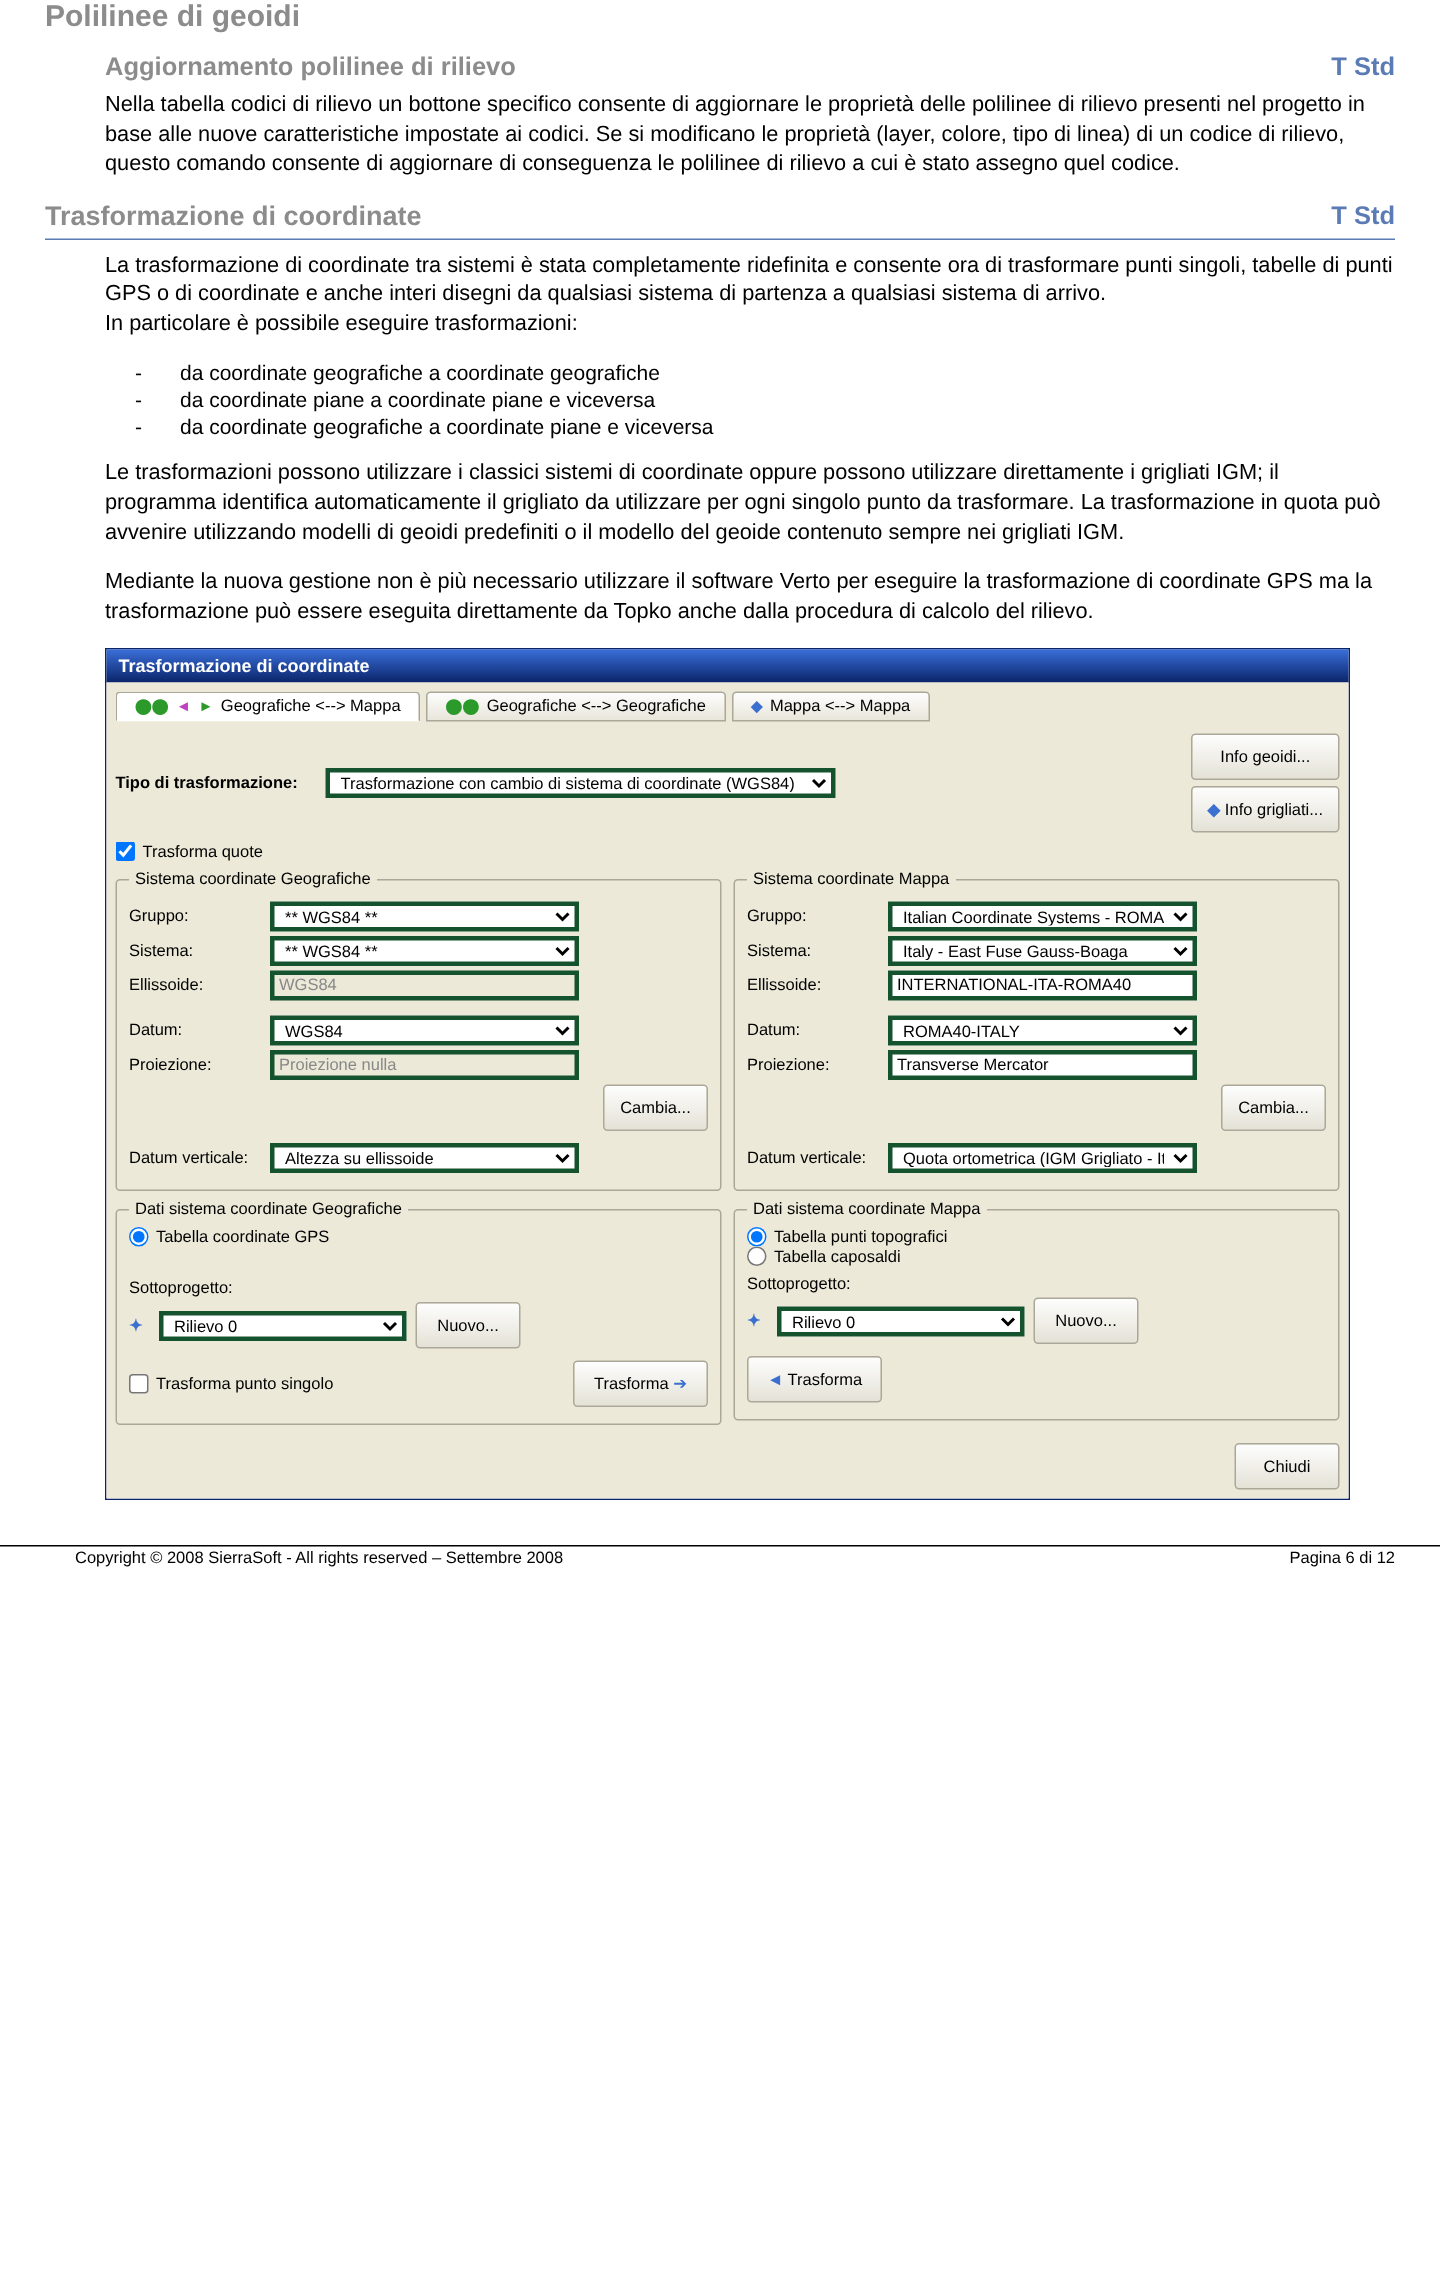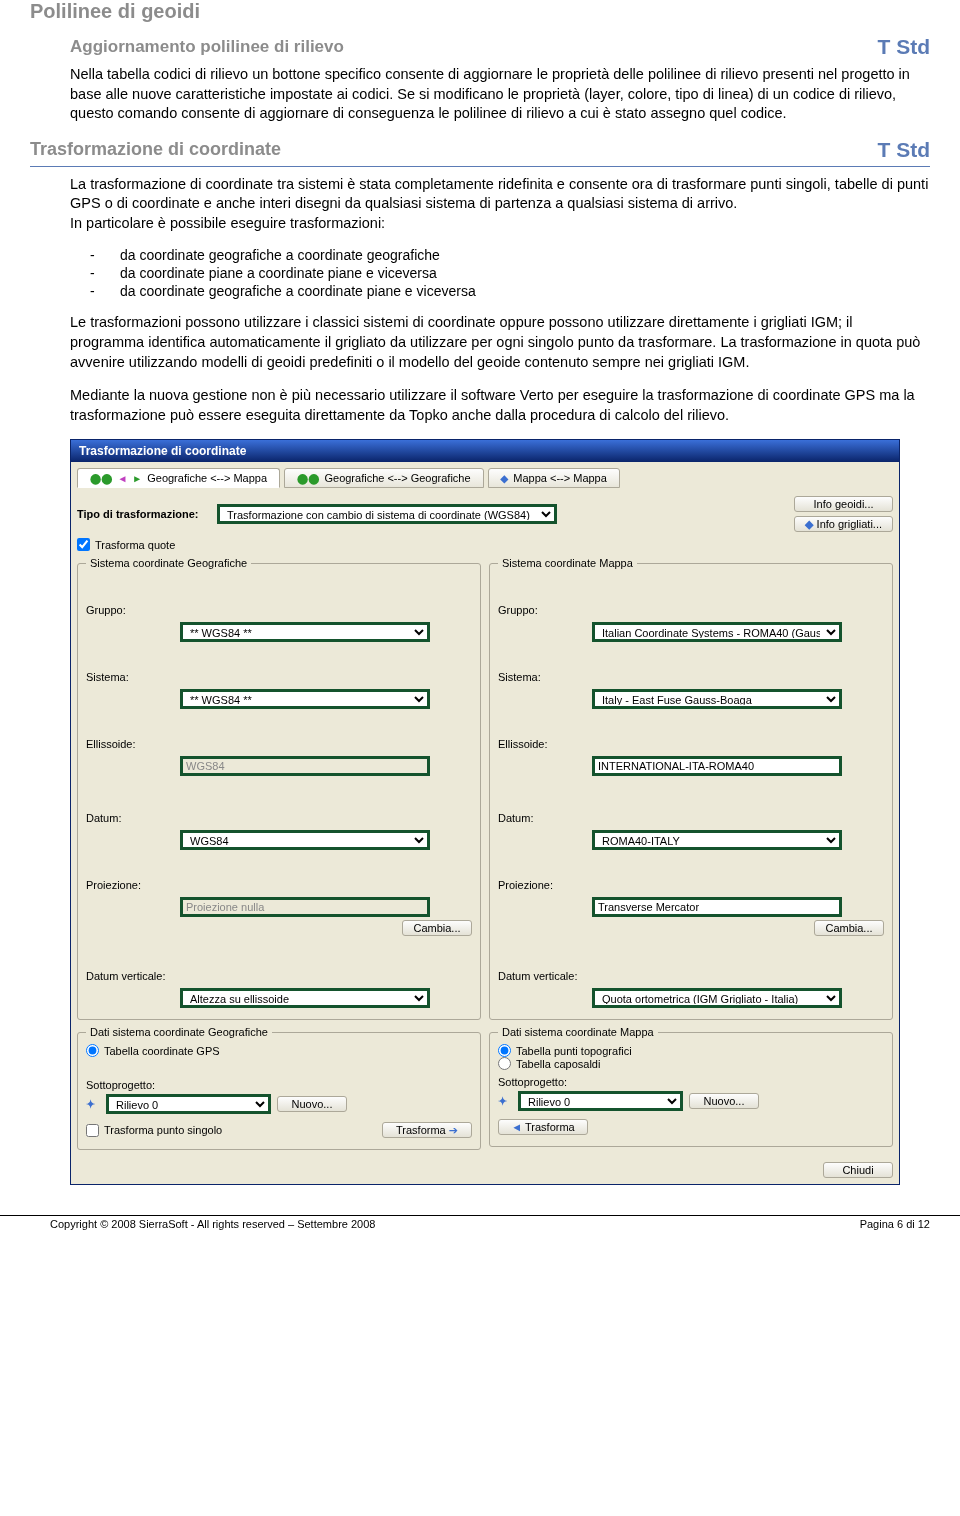--- a/index.html
+++ b/index.html
@@ -35,21 +35,21 @@
     margin: 8px 0 4px 0;
   }
   .h2 {
     color: #8c8c8c;
     font-size: 17px;
     font-weight: bold;
   }
   .badge {
     color: #5b7bb5;
     font-weight: bold;
-    font-size: 21px;
+    font-size: 17px;
   }
   .hr-blue {
     border: none;
     border-top: 1.5px solid #5b7bb5;
     margin: 2px 0 8px 0;
   }
   .body-text {
     padding: 0 0 0 40px;
     font-size: 14.5px;
     line-height: 1.35;
@@ -115,28 +115,28 @@
   .lbl-w { width: 88px; }
   select.xp, input.xp, .btn {
     font-family: Tahoma, Arial, sans-serif;
     font-size: 11px;
     background: #fff;
     border: 3px solid #14532d;
     padding: 1px 3px;
     height: 20px;
   }
   select.xp { height: 20px; }
-  .xp-med { width: 250px; margin-top: 44px; }
+  .xp-med { width: 206px; }
   .xp-sm { width: 165px; }
   .btn {
     background: linear-gradient(to bottom,#fdfdfd,#e4e2d6);
     border: 1px solid #aca899;
     border-radius: 3px;
     padding: 1px 10px;
-    height: 16px;
+    height: 31px;
     cursor: pointer;
     min-width: 90px;
   }
   .btn-sm { min-width: 70px; }
   fieldset {
     border: 1px solid #aca899;
     border-radius: 3px;
     margin: 6px 0;
     padding: 6px 8px 8px 8px;
   }

